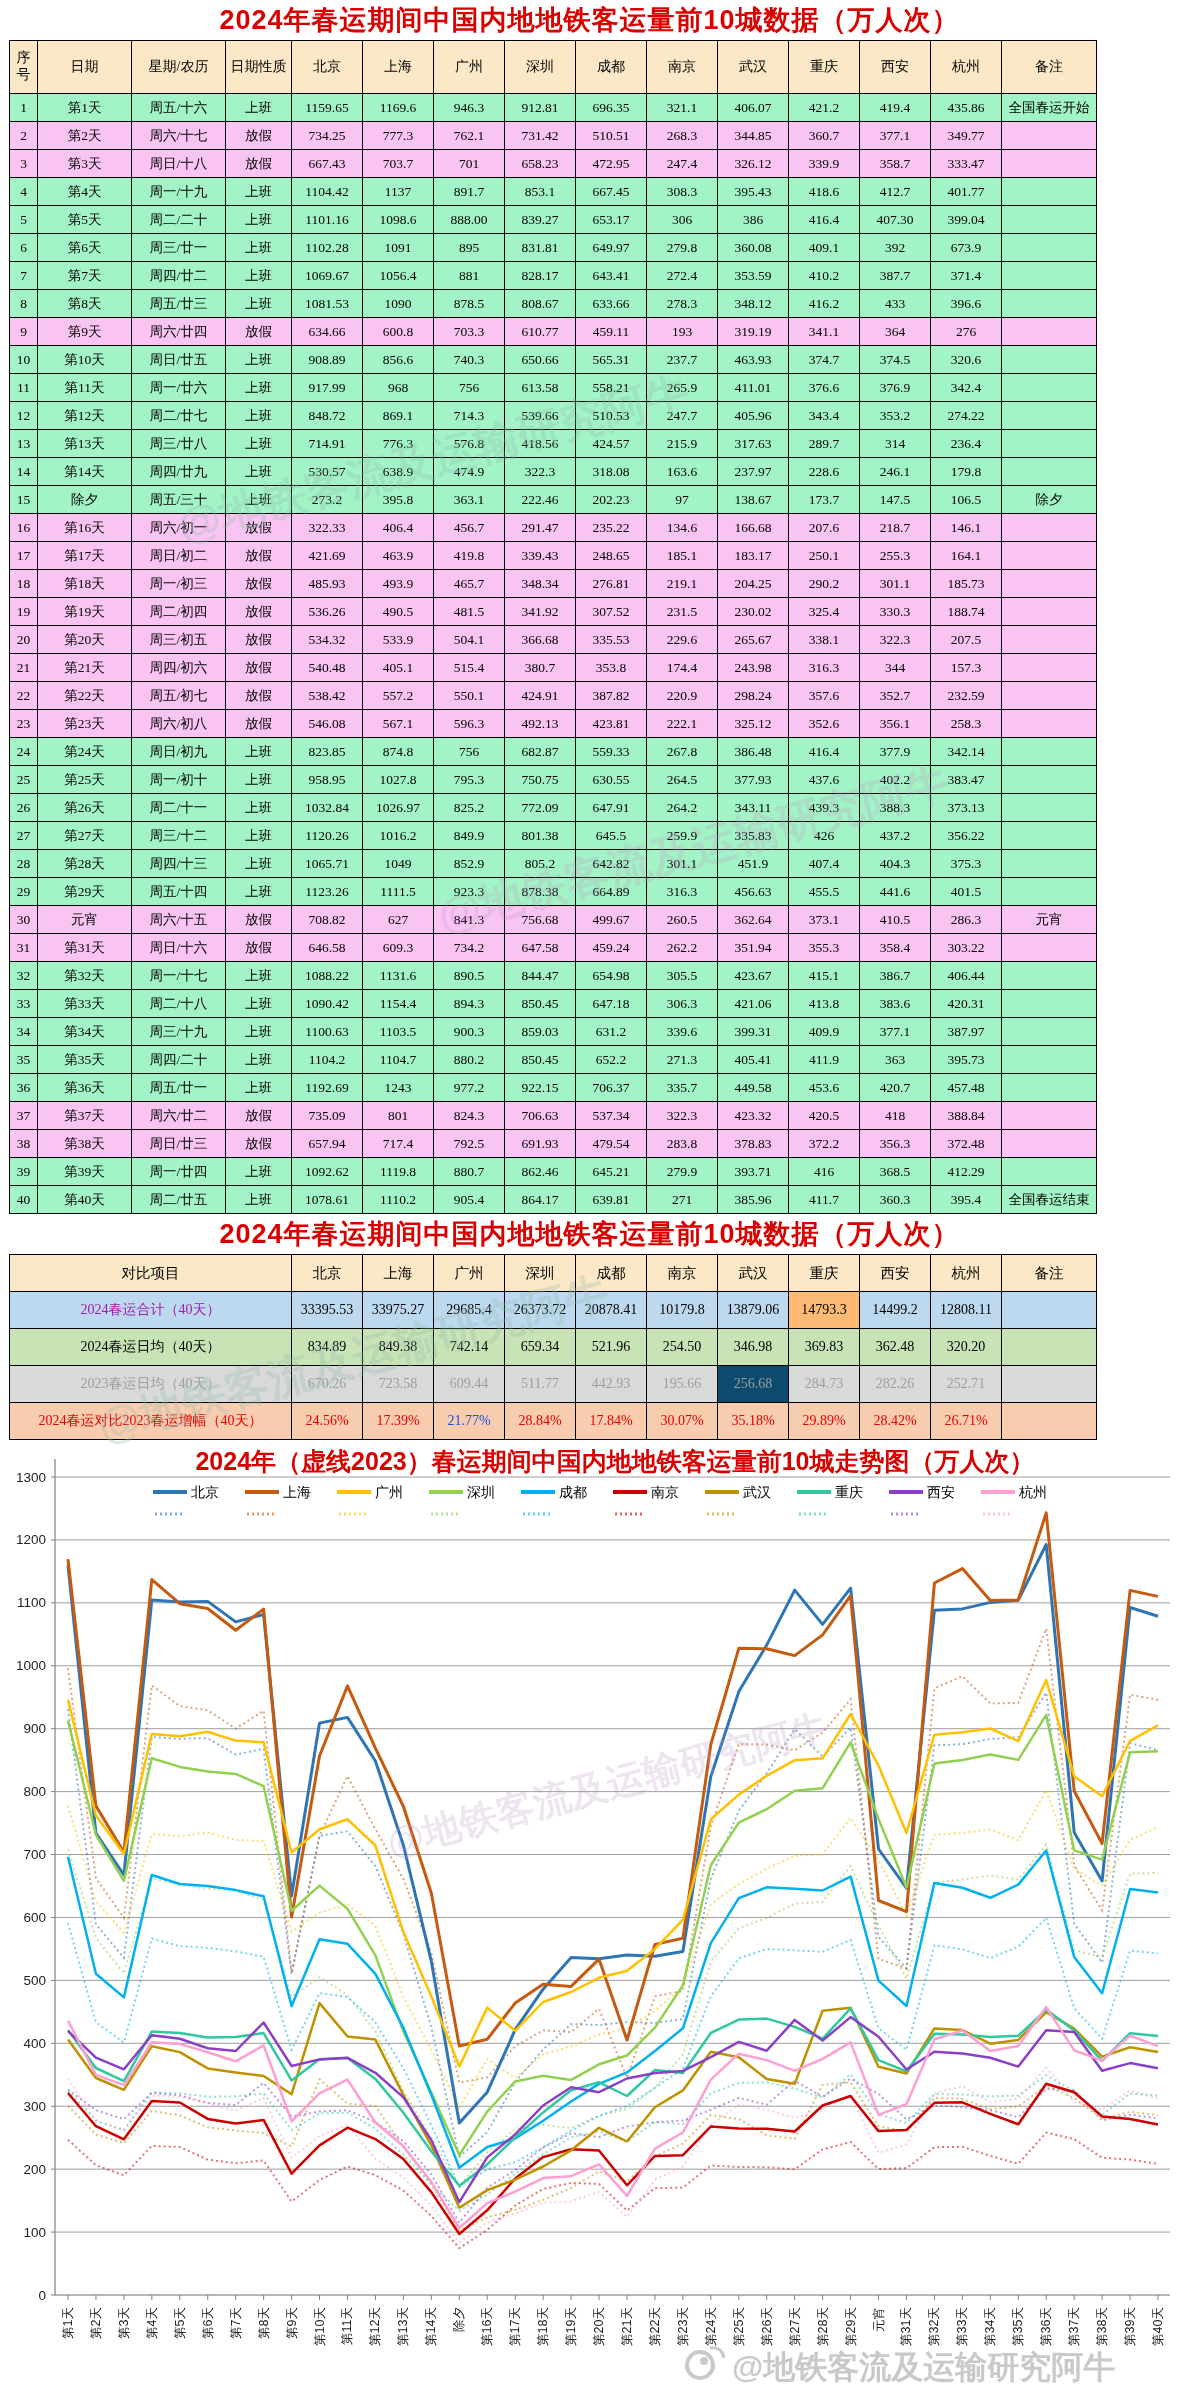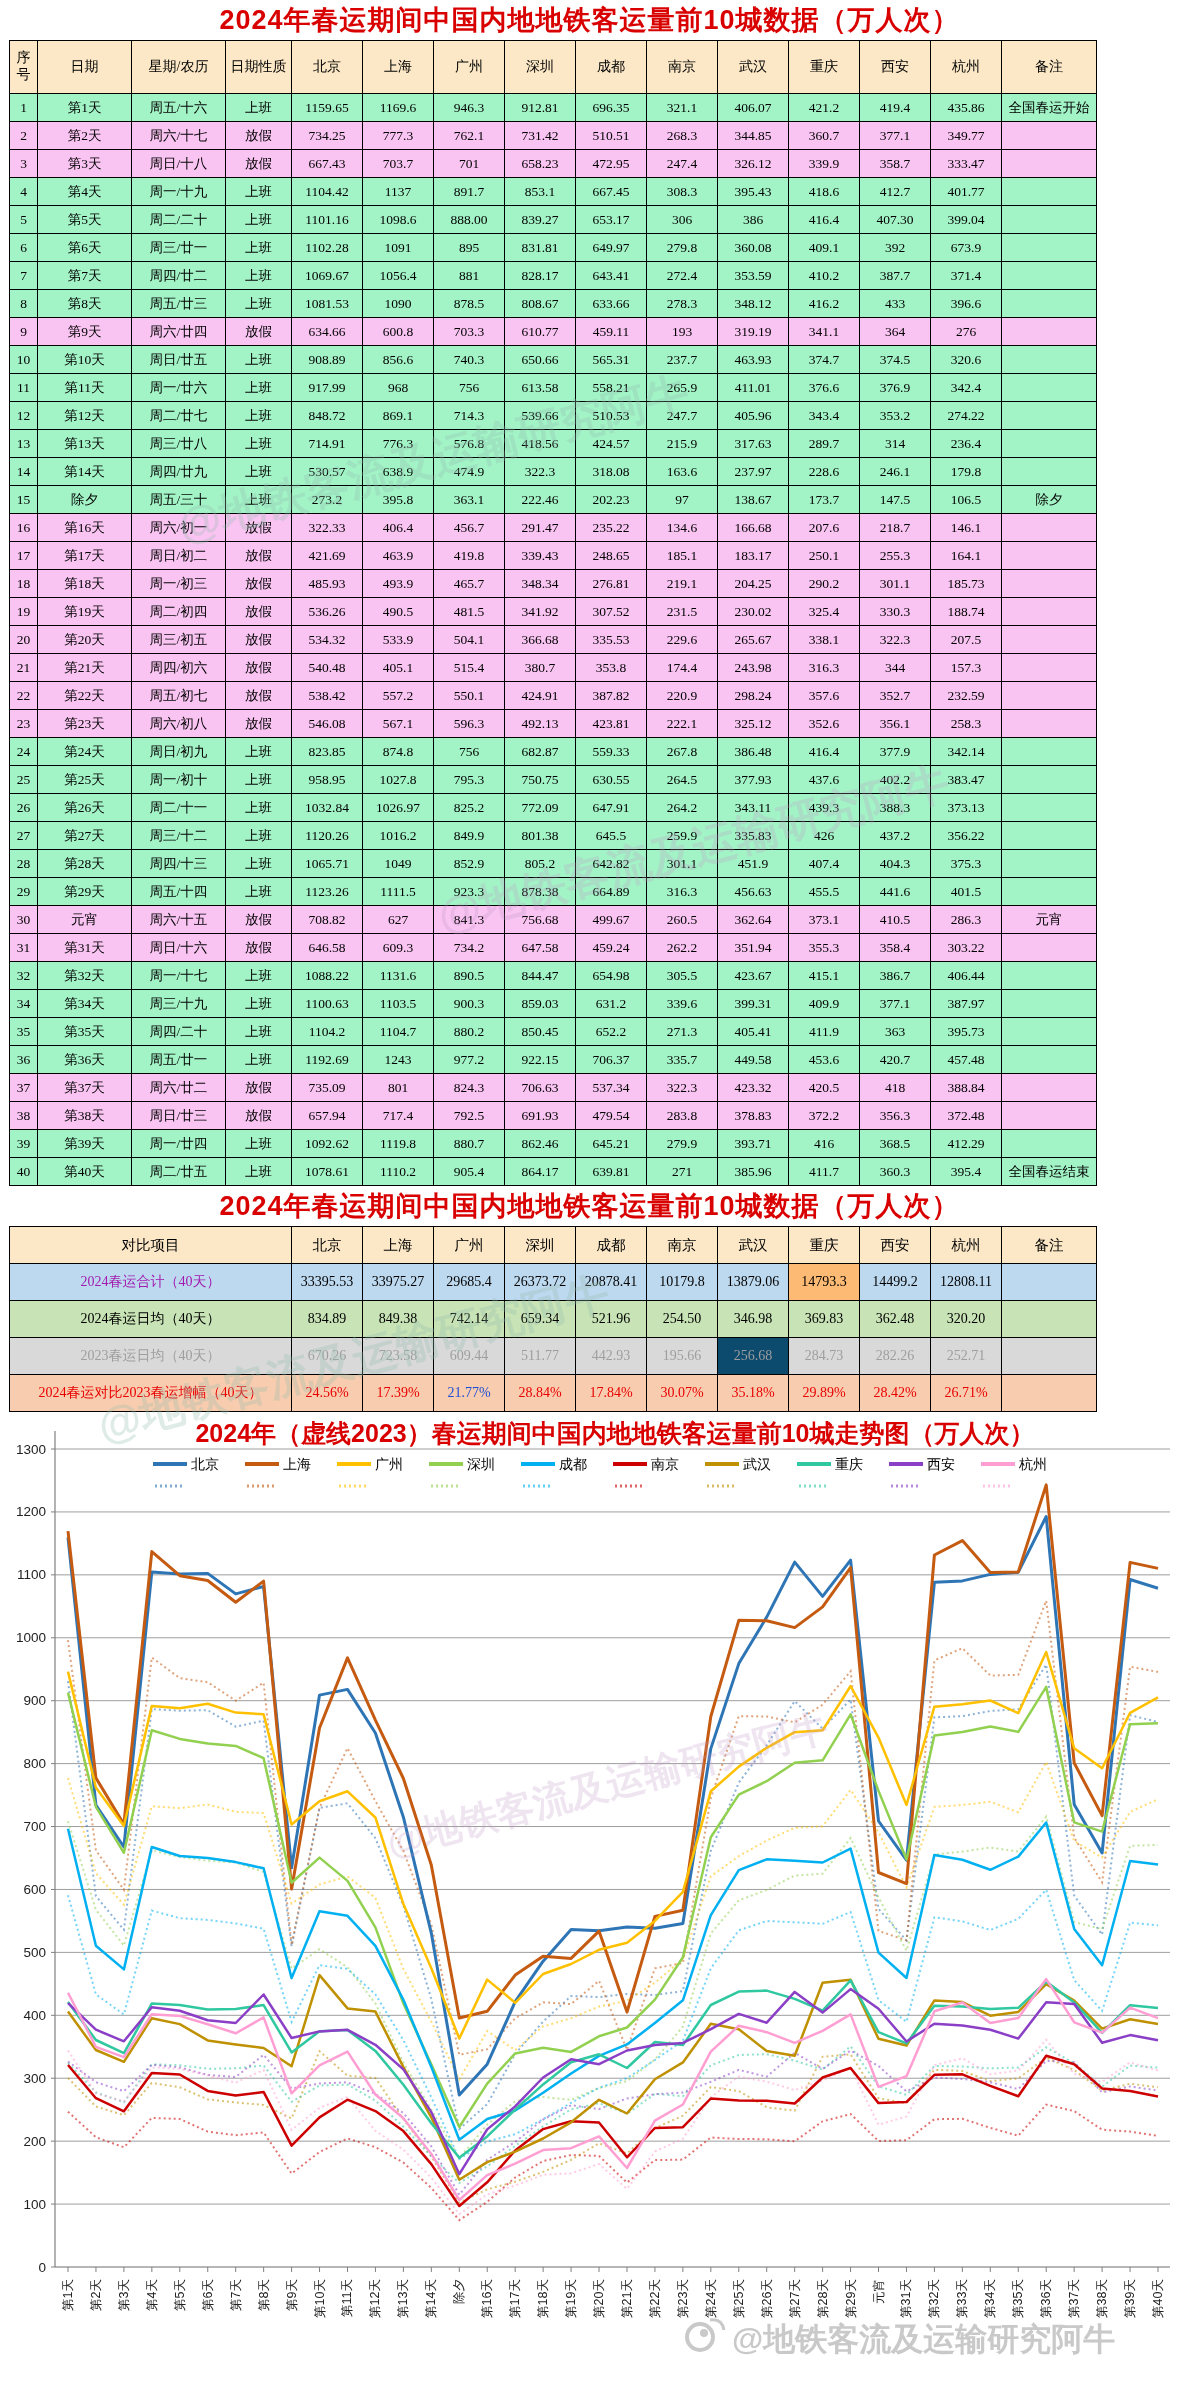--- a/index.html
+++ b/index.html
@@ -596,20 +596,37 @@
         <td>1088.22</td>
         <td>1131.6</td>
         <td>890.5</td>
         <td>844.47</td>
         <td>654.98</td>
         <td>305.5</td>
         <td>423.67</td>
         <td>415.1</td>
         <td>386.7</td>
         <td>406.44</td>
+        <td></td>
+      </tr>
+      <tr class="work">
+        <td>33</td>
+        <td>第33天</td>
+        <td>周二/十八</td>
+        <td>上班</td>
+        <td>1090.42</td>
+        <td>1154.4</td>
+        <td>894.3</td>
+        <td>850.45</td>
+        <td>647.18</td>
+        <td>306.3</td>
+        <td>421.06</td>
+        <td>413.8</td>
+        <td>383.6</td>
+        <td>420.31</td>
         <td></td>
       </tr>
       <tr class="work">
         <td>34</td>
         <td>第34天</td>
         <td>周三/十九</td>
         <td>上班</td>
         <td>1100.63</td>
         <td>1103.5</td>
         <td>900.3</td>

